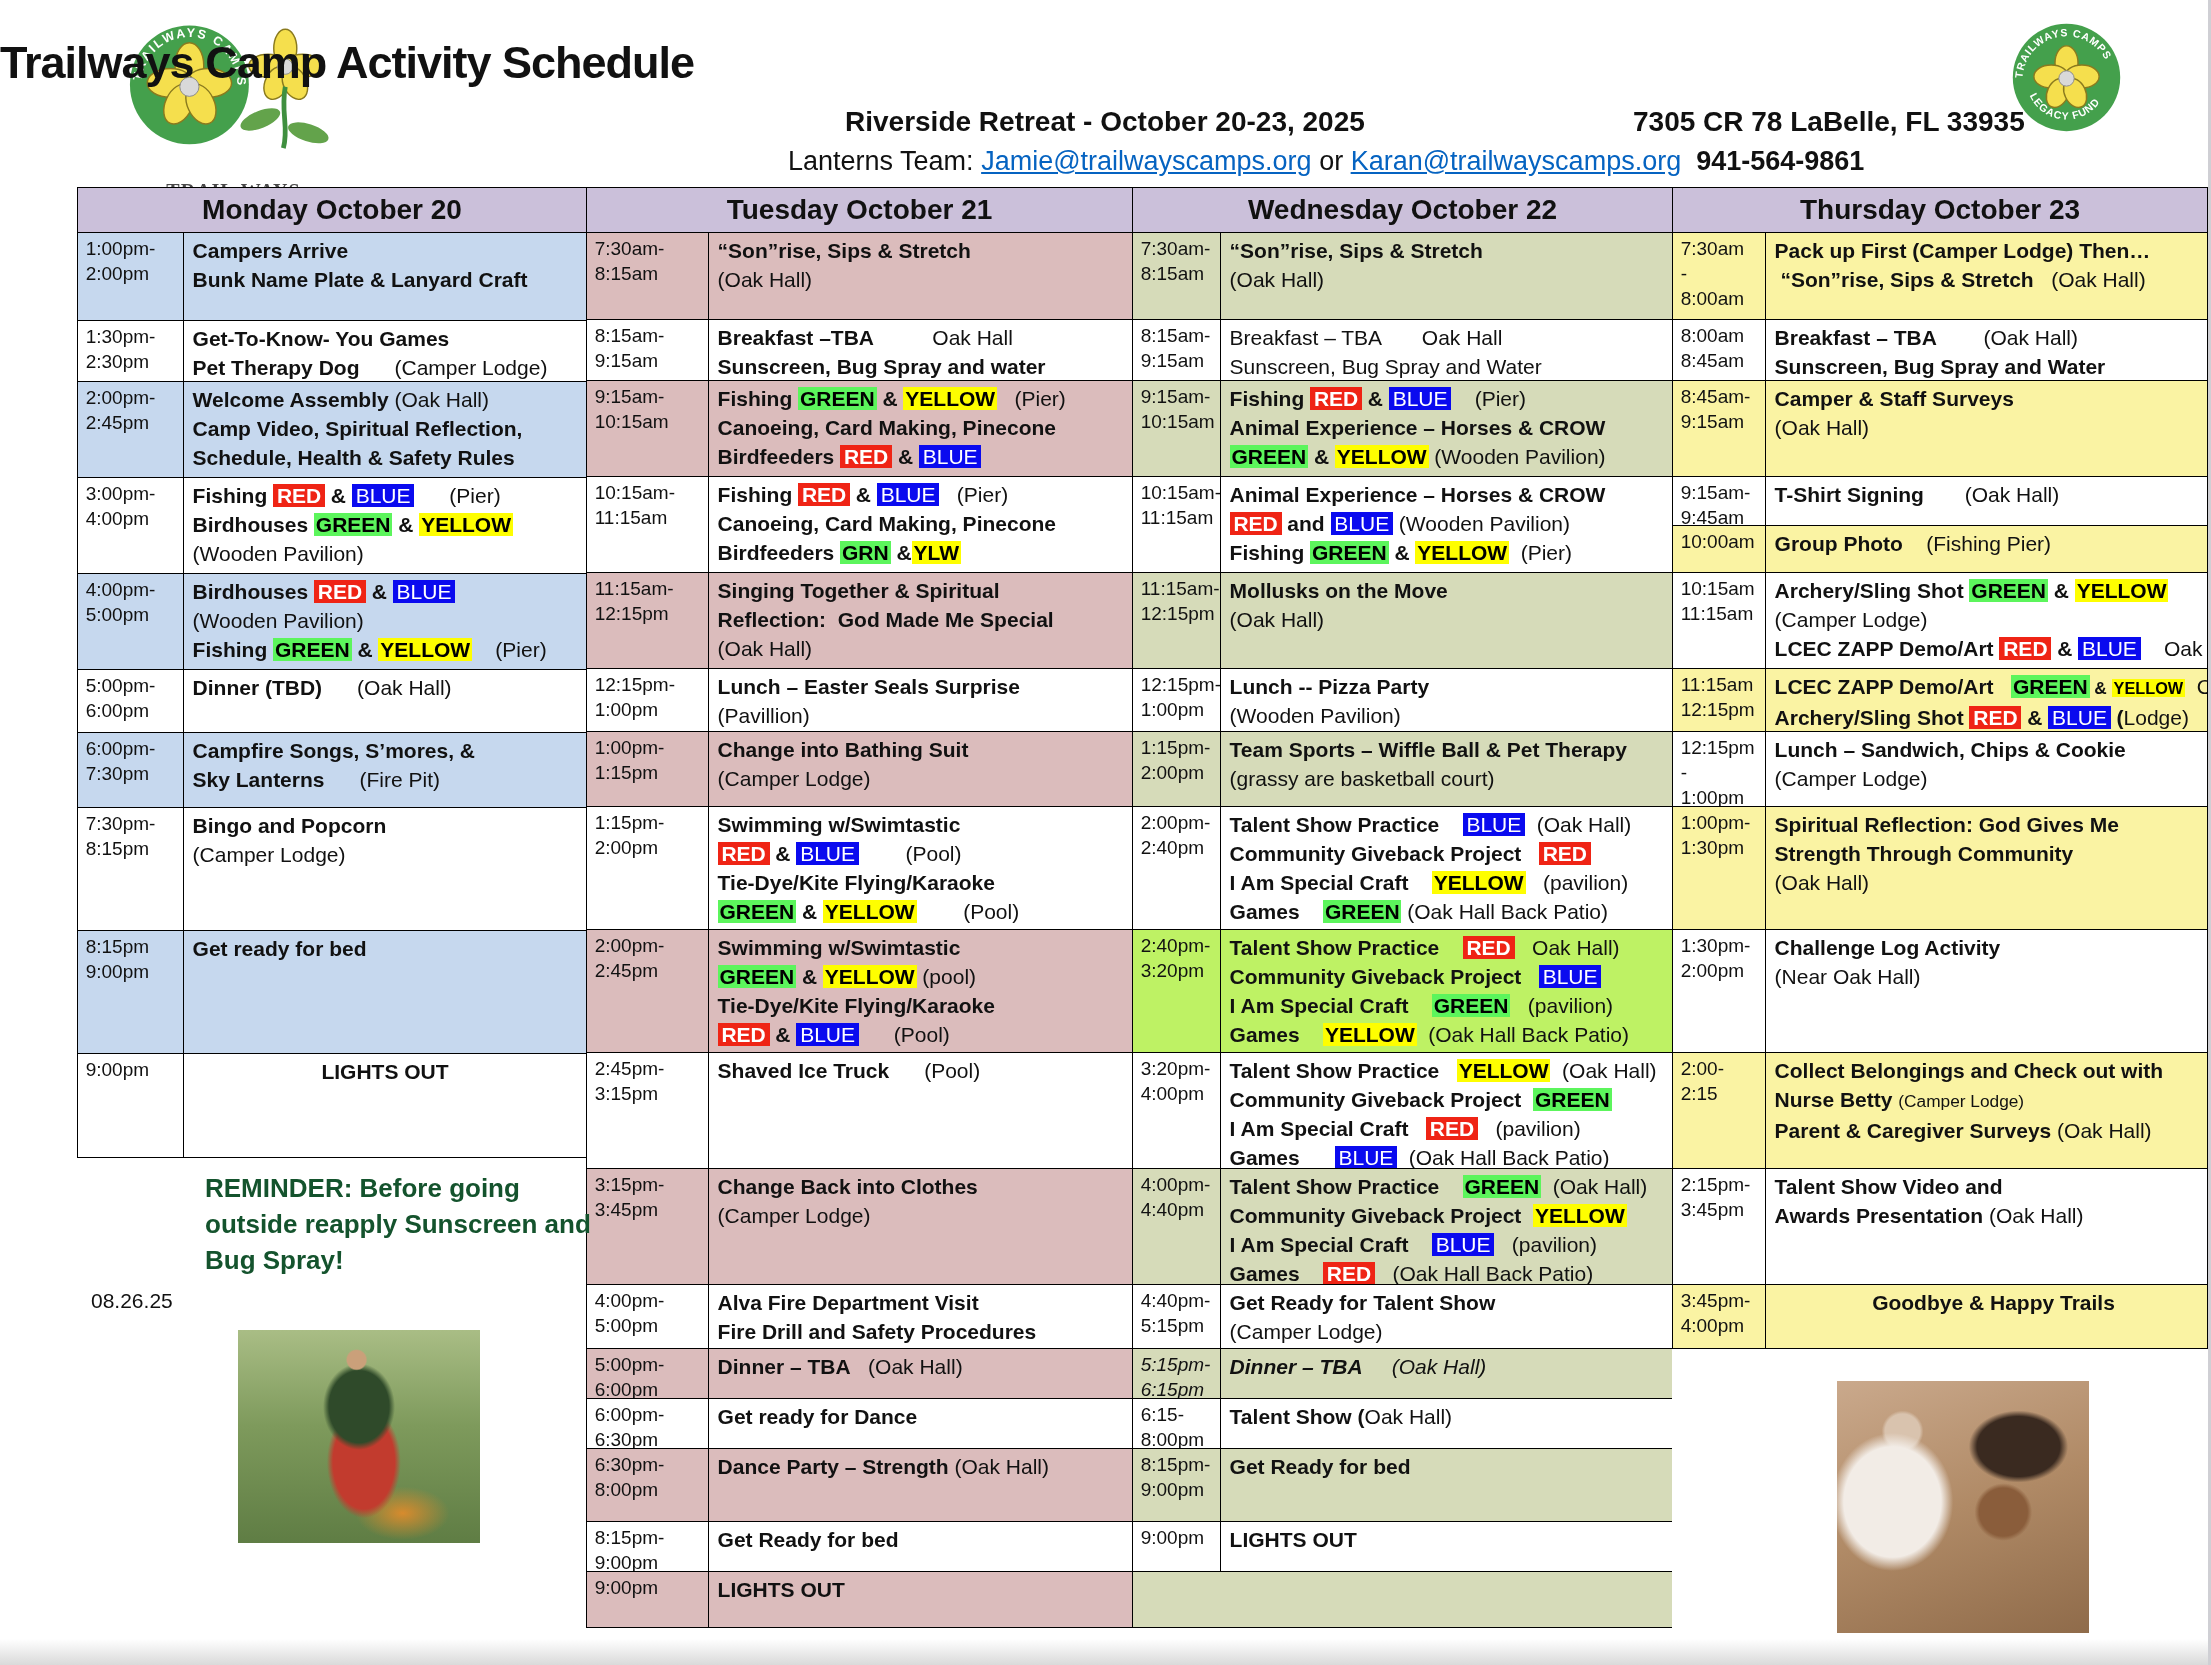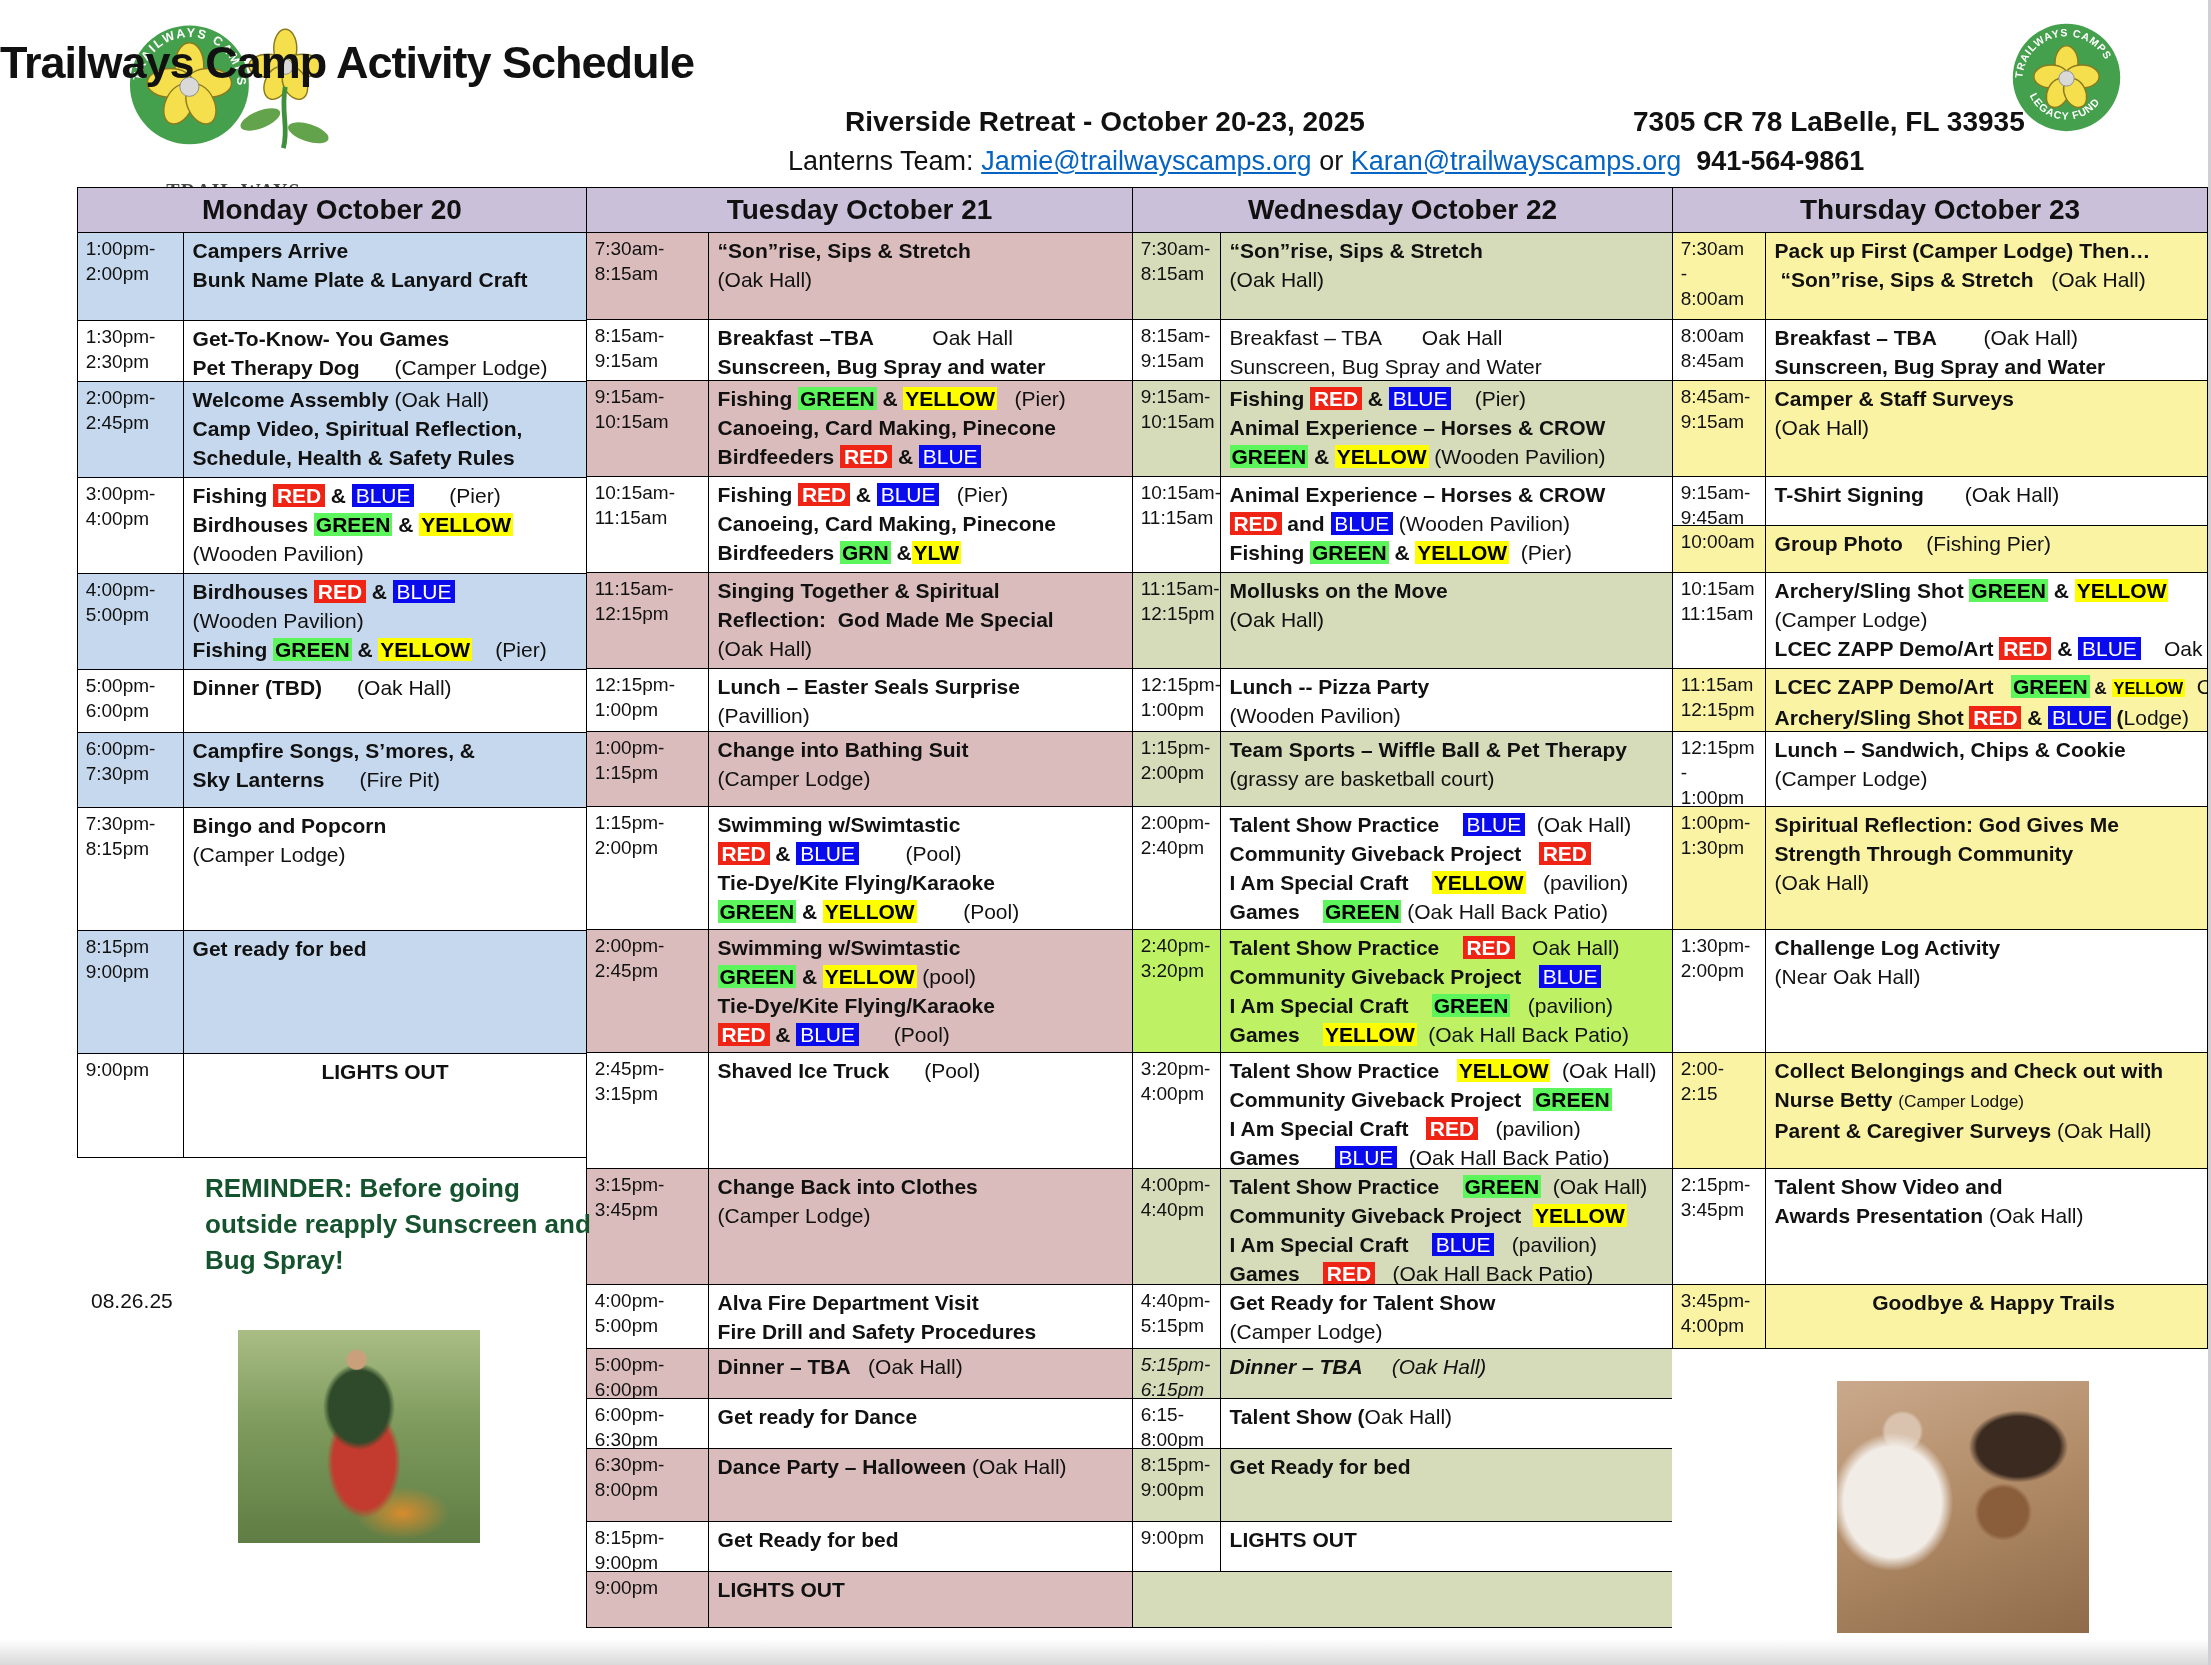--- a/index.html
+++ b/index.html
@@ -305,21 +305,21 @@
       </div>
       <div class="row" style="height: 50px; background: rgb(255, 255, 255);">
         <div class="time" style="width: 122px;"><div>6:00pm-</div><div>6:30pm</div></div>
         <div class="content">
           <div class="line"><span class="sg-b">Get ready for Dance</span></div>
         </div>
       </div>
       <div class="row" style="height: 73px; background: rgb(219, 188, 188);">
         <div class="time" style="width: 122px;"><div>6:30pm-</div><div>8:00pm</div></div>
         <div class="content">
-          <div class="line"><span class="sg-b">Dance Party – Halloween </span><span class="sg-n">(Oak Hall)</span></div>
+          <div class="line"><span class="sg-b">Dance Party – Strength </span><span class="sg-n">(Oak Hall)</span></div>
         </div>
       </div>
       <div class="row" style="height: 50px; background: rgb(255, 255, 255);">
         <div class="time" style="width: 122px;"><div>8:15pm-</div><div>9:00pm</div></div>
         <div class="content">
           <div class="line"><span class="sg-b">Get Ready for bed</span></div>
         </div>
       </div>
       <div class="row" style="height: 56px; background: rgb(219, 188, 188);">
         <div class="time" style="width: 122px;"><div>9:00pm</div></div>

